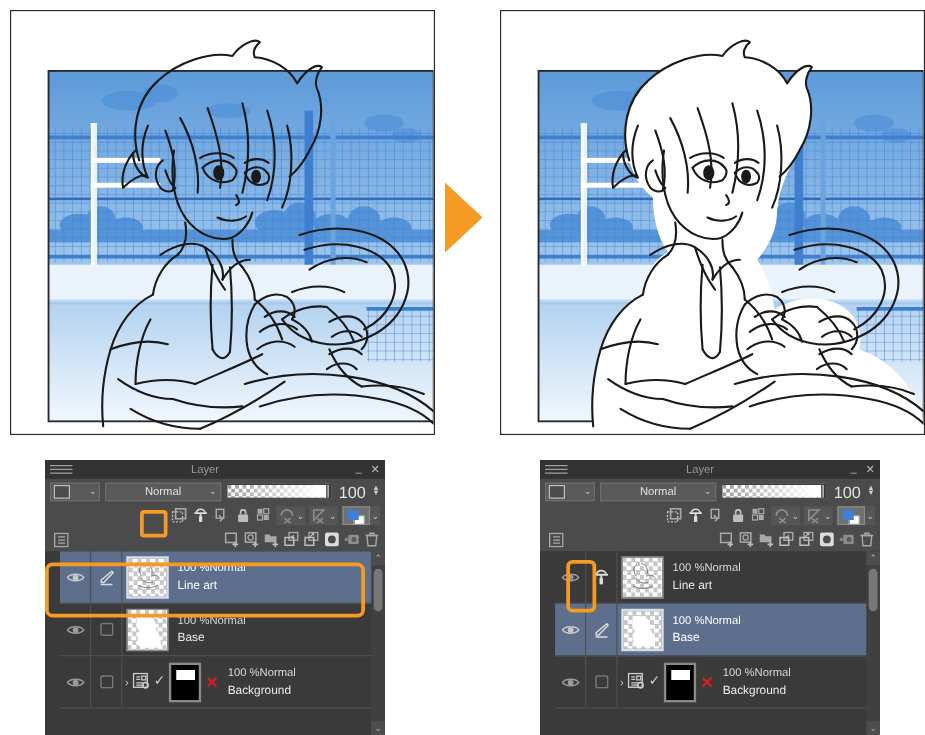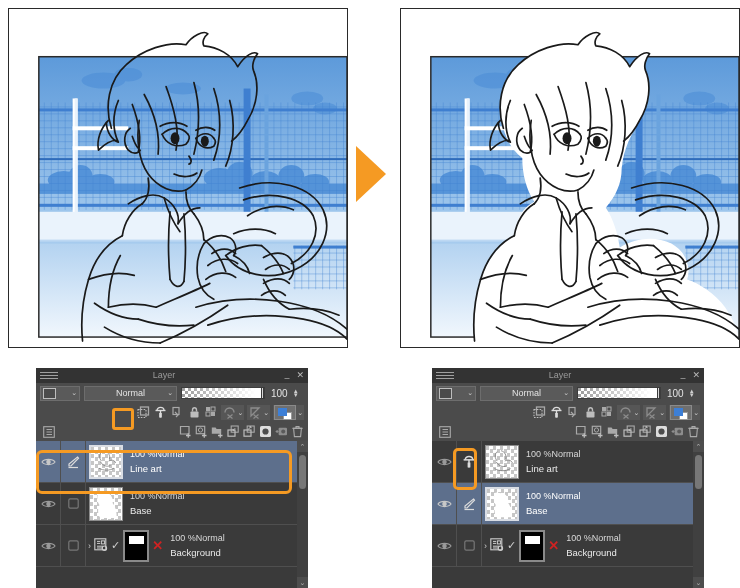--- a/index.html
+++ b/index.html
@@ -81,21 +81,21 @@
     width:84px;height:12px;position:relative;
     background:#8e8e8e;border:1px solid #3d3d3d;box-sizing:border-box;
   }
   .op-grad{
     position:absolute;left:0;top:0;bottom:0;right:2px;
     background:
       linear-gradient(to right, rgba(255,255,255,0) 0%, rgba(255,255,255,1) 92%),
       repeating-conic-gradient(#ffffff 0% 25%, #9a9a9a 0% 50%) 0 0/6px 6px;
   }
   .op-handle{position:absolute;right:0;top:-1px;bottom:-1px;width:3px;background:#d7d7d7;border:1px solid #3a3a3a;box-sizing:border-box;}
-  .op-num{font-size:10px;color:#e3e3e3;margin-left:2px;}
+  .op-num{font-size:13px;color:#e3e3e3;margin-left:2px;}
   .spin{display:flex;flex-direction:column;line-height:4px;font-size:6px;color:#cfcfcf;margin-left:1px;}
 
   .toolrow2{
     height:19px;display:flex;align-items:center;justify-content:flex-end;
     padding-right:4px;gap:3px;background:#4b4b4b;position:relative;
   }
   .toolrow3{
     height:19px;display:flex;align-items:center;justify-content:flex-end;
     padding-right:4px;gap:2px;background:#4b4b4b;position:relative;
   }
@@ -108,21 +108,21 @@
   .colorbox{
     width:22px;height:15px;background:#6f6f6f;border:1px solid #8a8a8a;
     display:flex;align-items:center;justify-content:center;box-sizing:border-box;
     position:relative;
   }
   .cb-front{position:absolute;left:3px;top:2px;width:9px;height:8px;background:#3d7fd6;}
   .cb-back{position:absolute;left:8px;top:6px;width:9px;height:8px;background:#ffffff;border:1px solid #9a9a9a;box-sizing:border-box;}
 
   .layerlist{
     position:absolute;left:0;right:0;top:73px;bottom:0;
-    background:#3a3a3a;overflow:hidden;
+    background:#3a3a3a;overflow:hidden;padding-left:12px;
   }
   .layerrow{
     display:flex;align-items:center;height:42px;
     border-bottom:1px solid #4f4f4f;
     box-sizing:border-box;position:relative;
   }
   .layerrow.selected{background:#5d6f8c;}
   .cell-eye{width:24px;display:flex;align-items:center;justify-content:center;flex:none;}
   .cell-mode{width:26px;display:flex;align-items:center;justify-content:center;flex:none;
     border-left:1px solid #4f4f4f;border-right:1px solid #4f4f4f;height:100%;box-sizing:border-box;}

